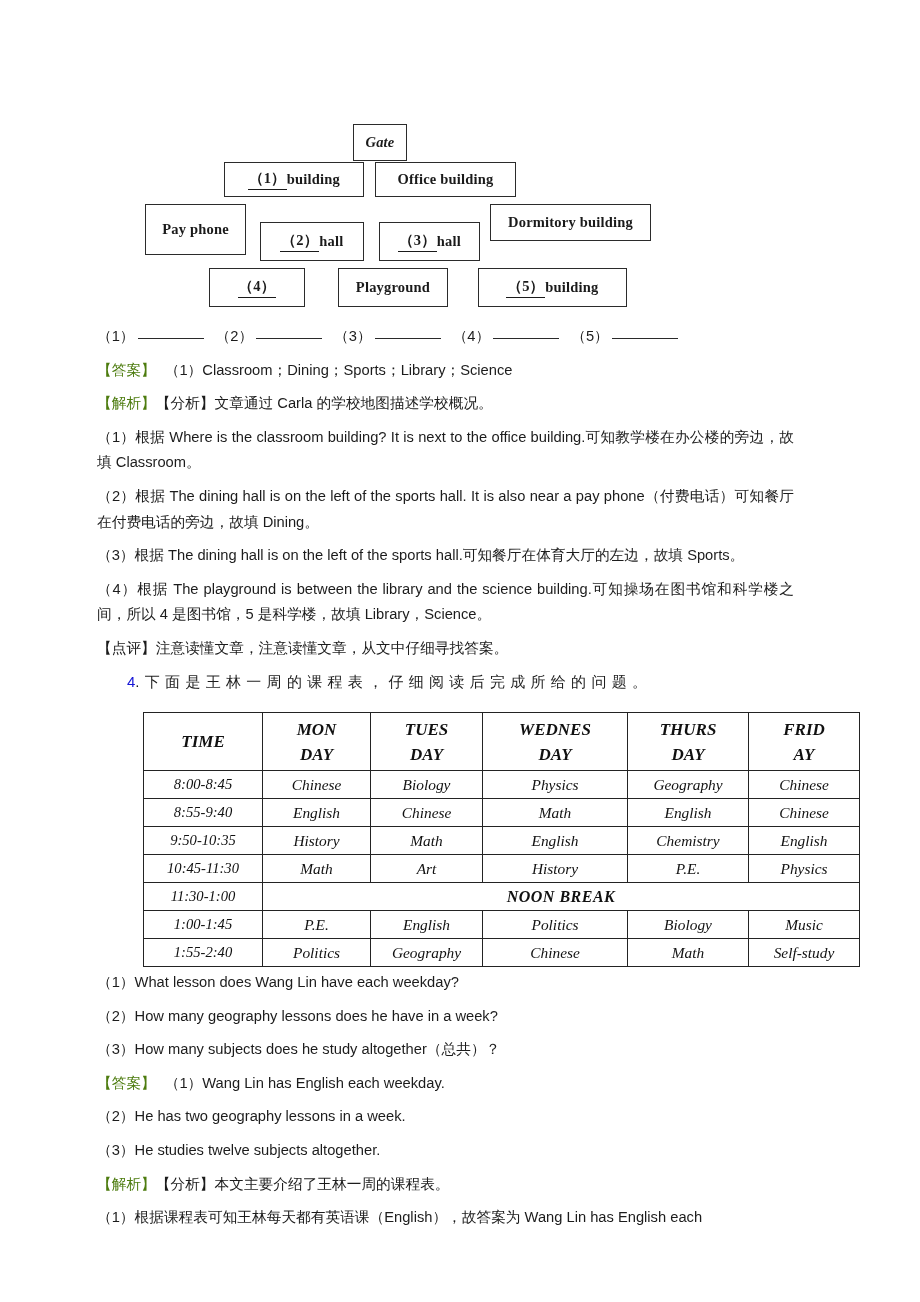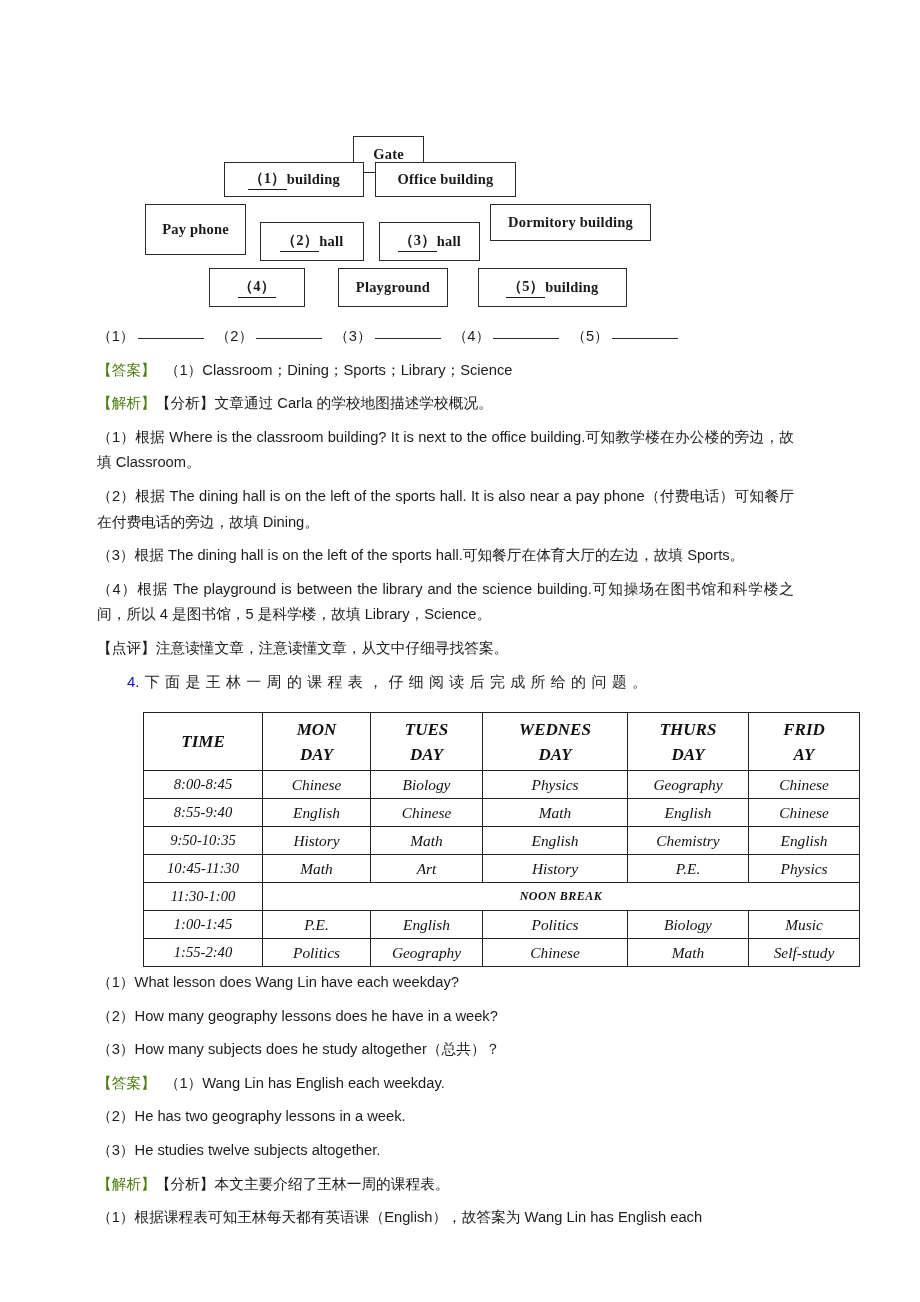--- a/index.html
+++ b/index.html
@@ -38,21 +38,21 @@
     justify-content: center;
     letter-spacing: .2px;
     white-space: nowrap;
   }
   .mapbox .blank {
     border-bottom: 1.4px solid #1a1a1a;
     padding: 0 1px 1px 1px;
     font-weight: 700;
   }
 
-  #box-gate        { left: 353px; top: 136px; width: 71px;  height: 37px; }
+  #box-gate        { left: 353px; top: 124px; width: 54px;  height: 37px; font-style: italic; }
   #box-b1          { left: 224px; top: 162px; width: 140px; height: 35px; }
   #box-office      { left: 375px; top: 162px; width: 141px; height: 35px; }
   #box-payphone    { left: 145px; top: 204px; width: 101px; height: 51px; }
   #box-dormitory   { left: 490px; top: 204px; width: 161px; height: 37px; }
   #box-b2          { left: 260px; top: 222px; width: 104px; height: 39px; }
   #box-b3          { left: 379px; top: 222px; width: 101px; height: 39px; }
   #box-b4          { left: 209px; top: 268px; width: 96px;  height: 39px; }
   #box-playground  { left: 338px; top: 268px; width: 110px; height: 39px; }
   #box-b5          { left: 478px; top: 268px; width: 149px; height: 39px; }
 
@@ -132,21 +132,21 @@
     font-size: 15.4px;
     font-weight: 400;
     vertical-align: middle;
   }
   table.timetable td.timecell {
     font-size: 14.6px;
     font-weight: 400;
   }
   table.timetable td.noon {
     font-weight: 700;
-    font-size: 12px;
+    font-size: 16px;
     letter-spacing: .5px;
   }
   col.c-time  { width: 119px; }
   col.c-mon   { width: 108px; }
   col.c-tue   { width: 112px; }
   col.c-wed   { width: 145px; }
   col.c-thu   { width: 121px; }
   col.c-fri   { width: 111px; }
 
   

